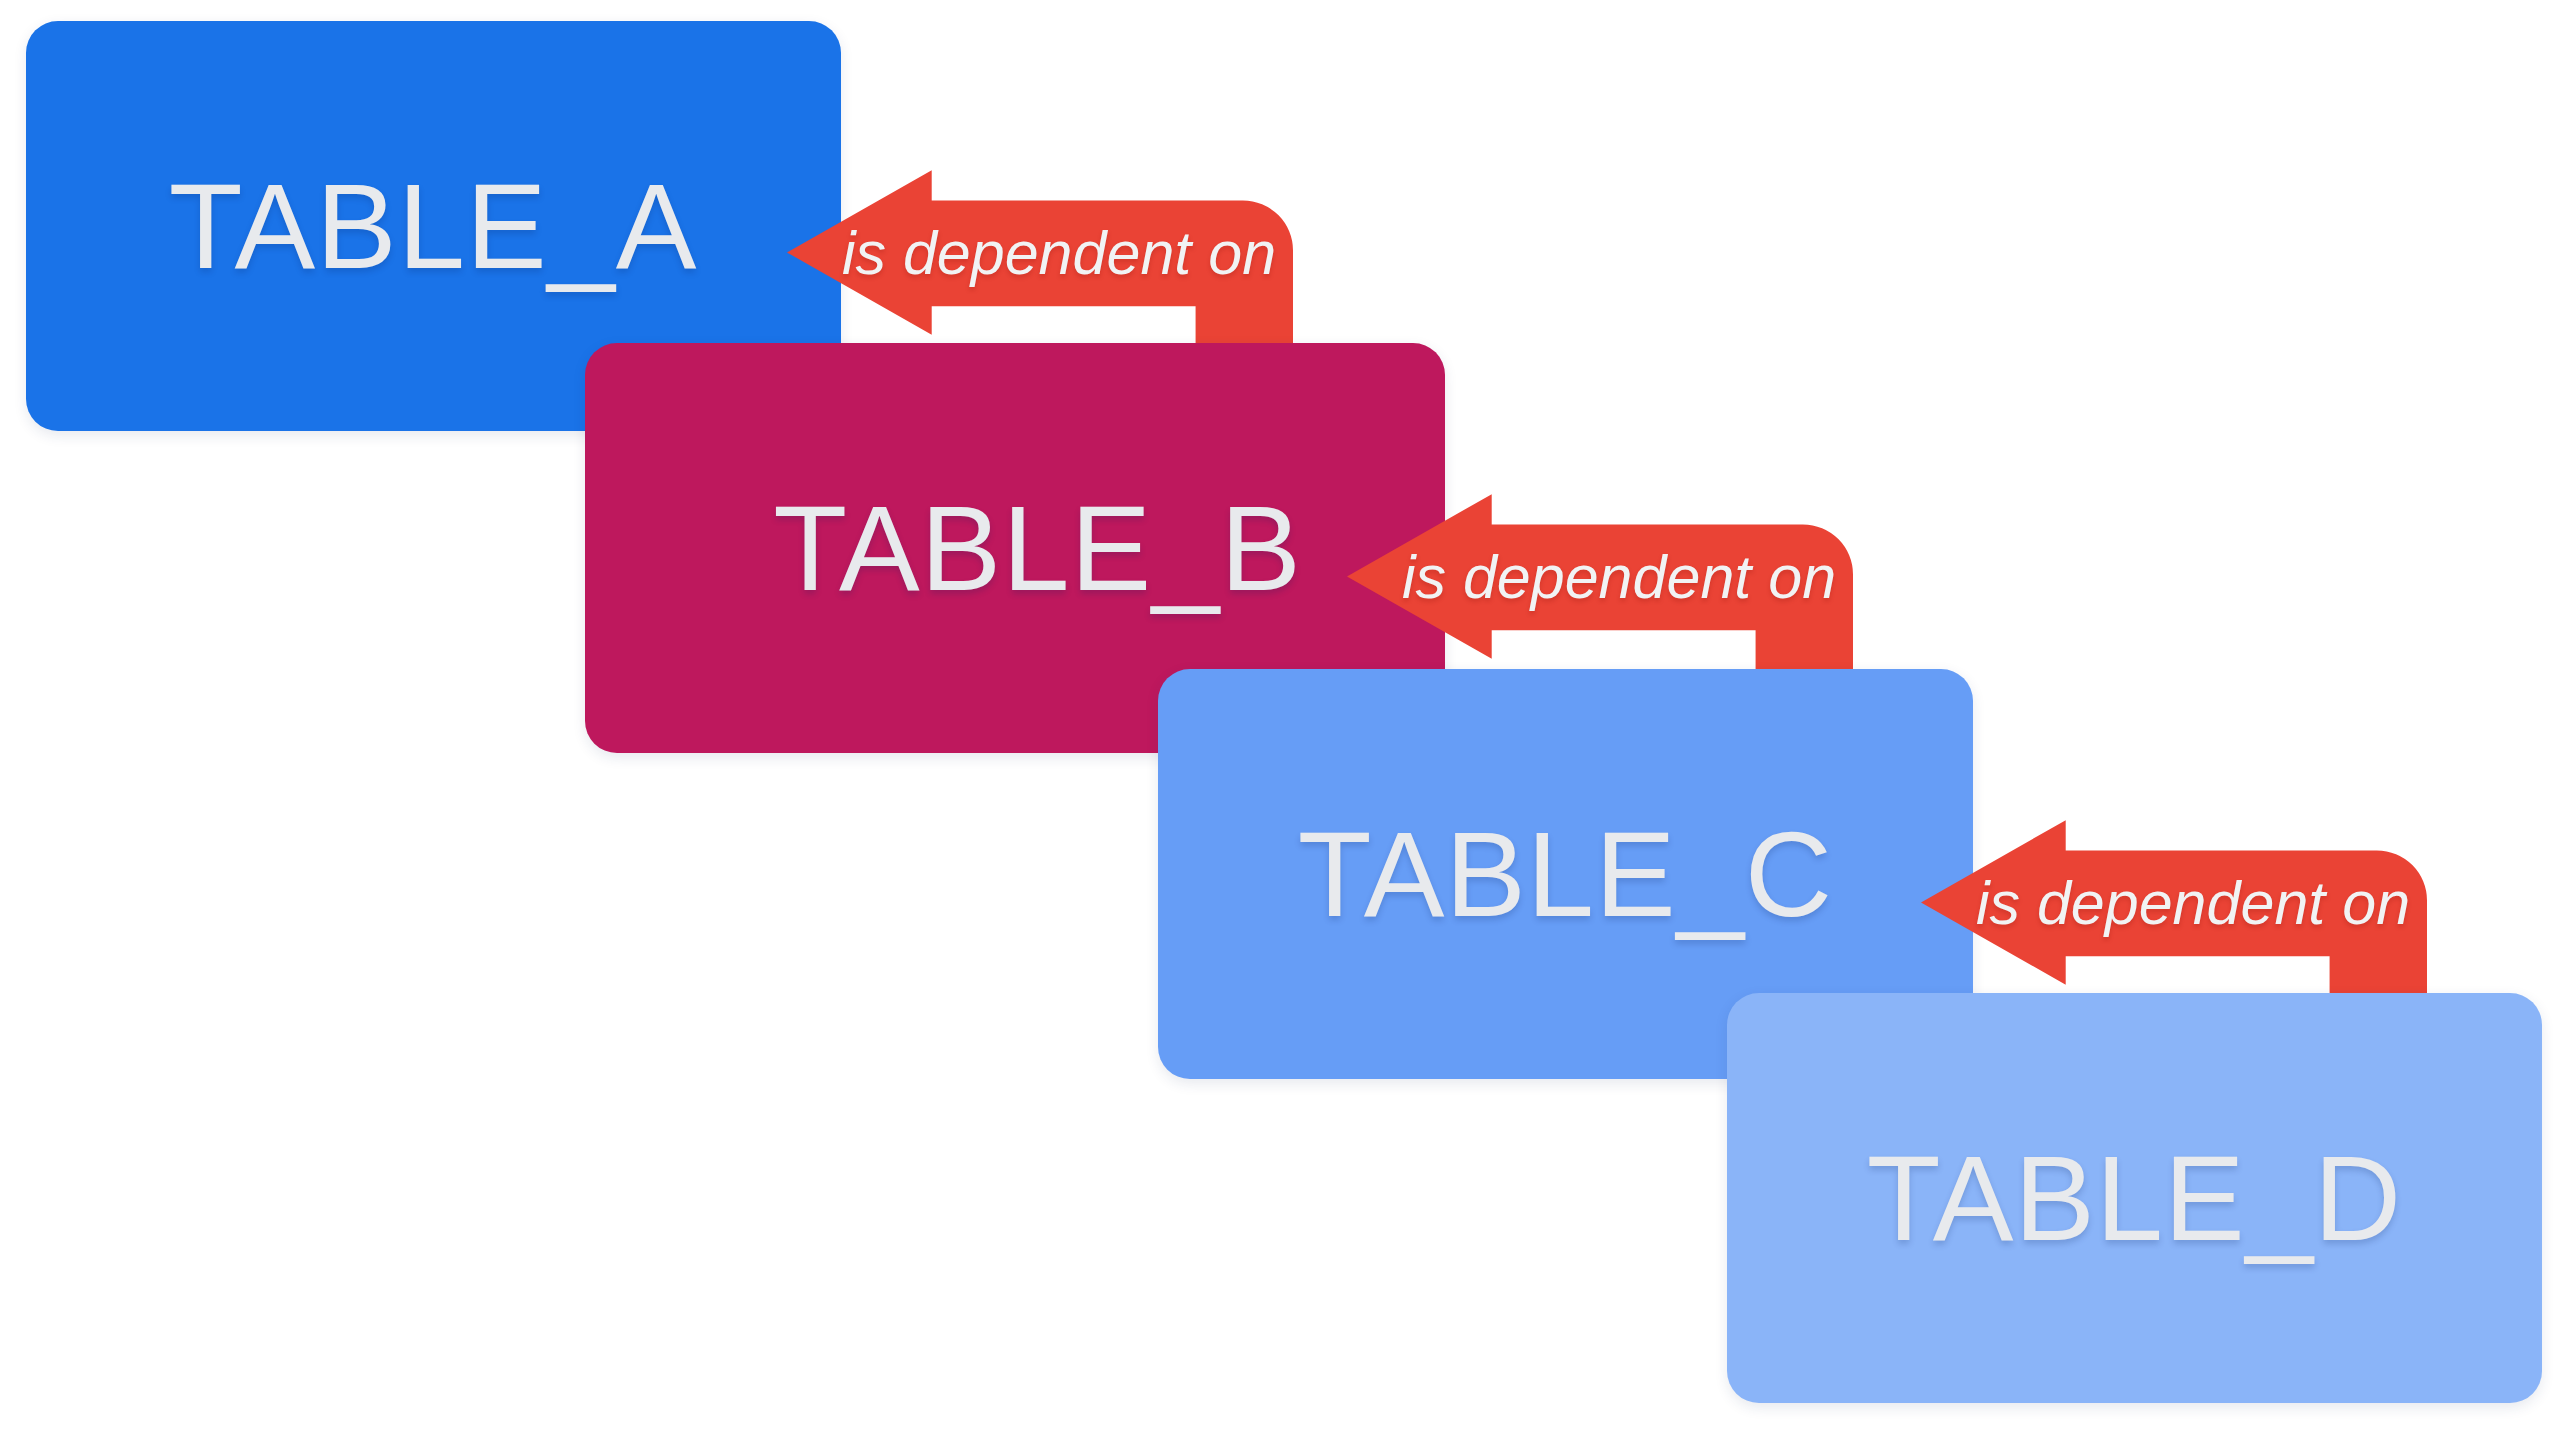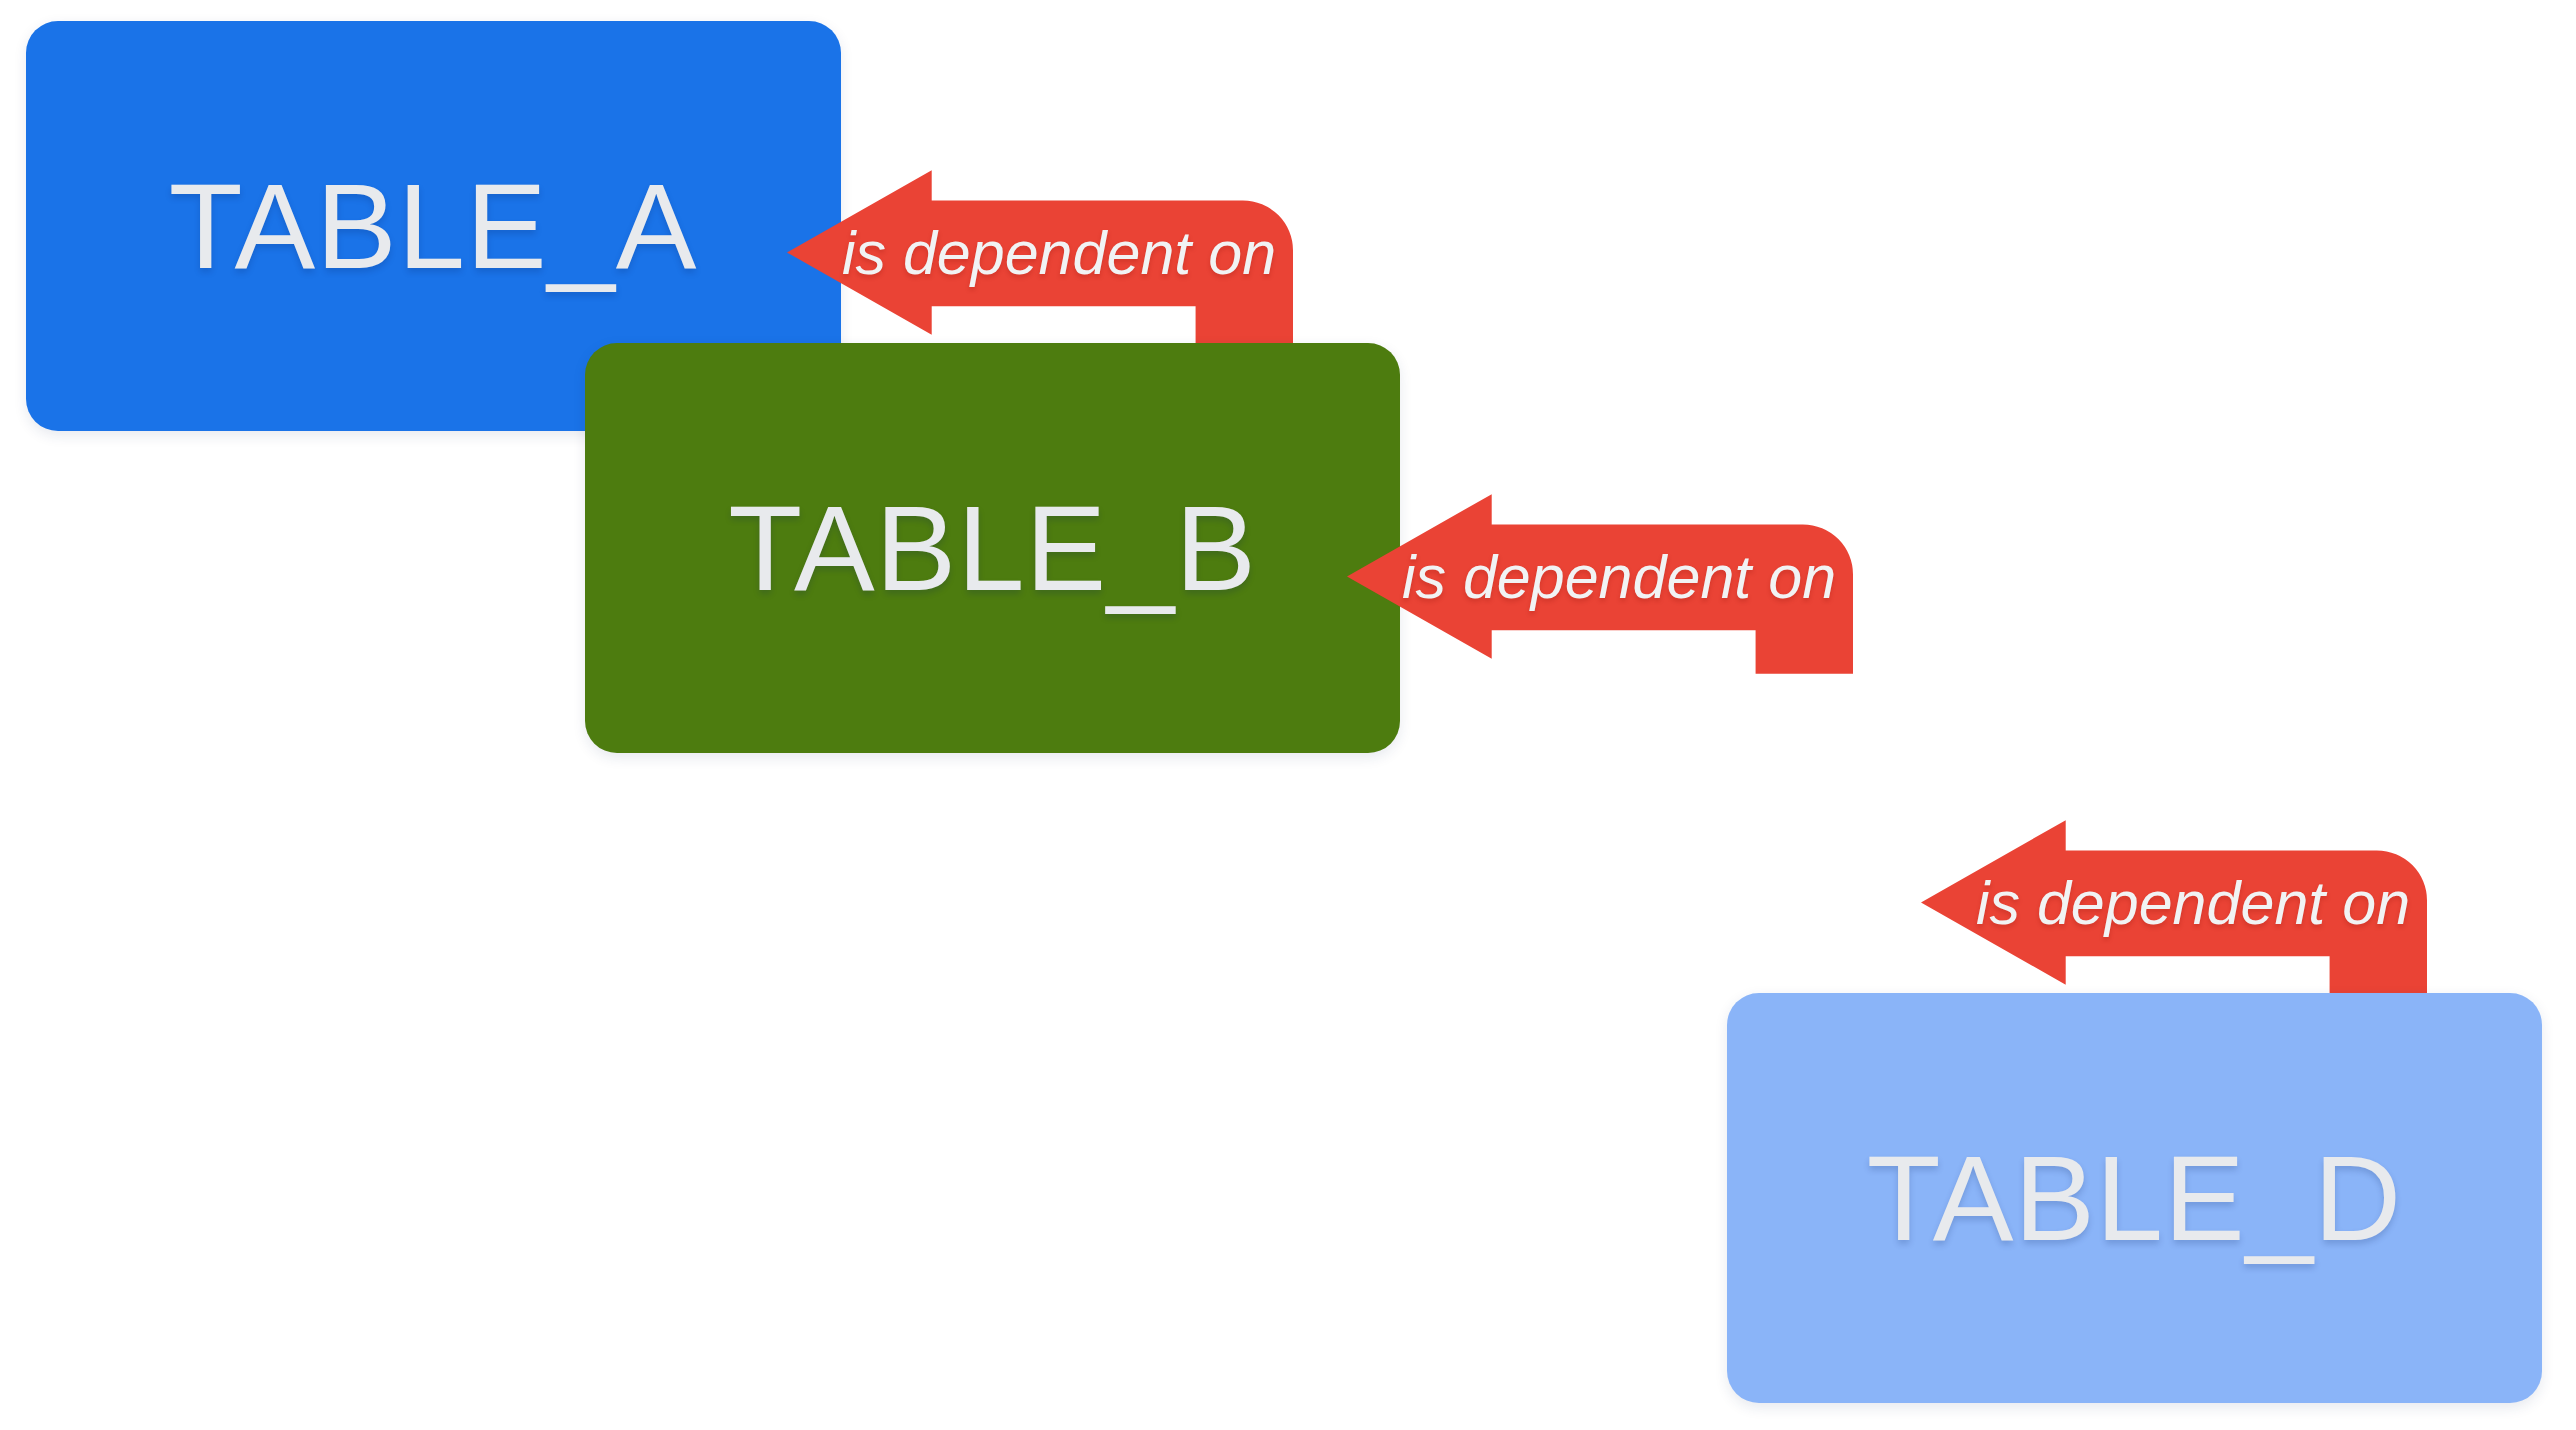--- a/index.html
+++ b/index.html
@@ -78,31 +78,34 @@
     <span class="box-label" style="color: rgb(232, 234, 237);">TABLE_A</span>
   </div>
 
   <div class="dep-arrow arrow-1">
     <svg viewBox="0 0 535 190">
       <path d="M 0 87 L 153 0 L 153 32 L 482 32 A 53 53 0 0 1 535 85 L 535 190 L 432 190 L 432 144 L 153 144 L 153 174 Z" fill="#ea4335"></path>
     </svg>
     <span class="arrow-label" style="color: rgb(241, 243, 244);">is dependent on</span>
   </div>
 
-  <div class="table-box box-b" style="background-color: #4d7c0f;">
+  <div class="table-box box-b" style="background-color: #be185d; padding-left: 45px;">
     <span class="box-label" style="color: rgb(232, 234, 237);">TABLE_B</span>
   </div>
 
   <div class="dep-arrow arrow-2">
     <svg viewBox="0 0 535 190">
       <path d="M 0 87 L 153 0 L 153 32 L 482 32 A 53 53 0 0 1 535 85 L 535 190 L 432 190 L 432 144 L 153 144 L 153 174 Z" fill="#ea4335"></path>
     </svg>
     <span class="arrow-label" style="color: rgb(241, 243, 244);">is dependent on</span>
   </div>
 
+  <div class="table-box box-c" style="background-color: rgb(102, 157, 246);">
+    <span class="box-label" style="color: rgb(232, 234, 237);">TABLE_C</span>
+  </div>
 
   <div class="dep-arrow arrow-3">
     <svg viewBox="0 0 535 190">
       <path d="M 0 87 L 153 0 L 153 32 L 482 32 A 53 53 0 0 1 535 85 L 535 190 L 432 190 L 432 144 L 153 144 L 153 174 Z" fill="#ea4335"></path>
     </svg>
     <span class="arrow-label" style="color: rgb(241, 243, 244);">is dependent on</span>
   </div>
 
   <div class="table-box box-d" style="background-color: rgb(138, 180, 248);">
     <span class="box-label" style="color: rgb(232, 234, 237);">TABLE_D</span>

